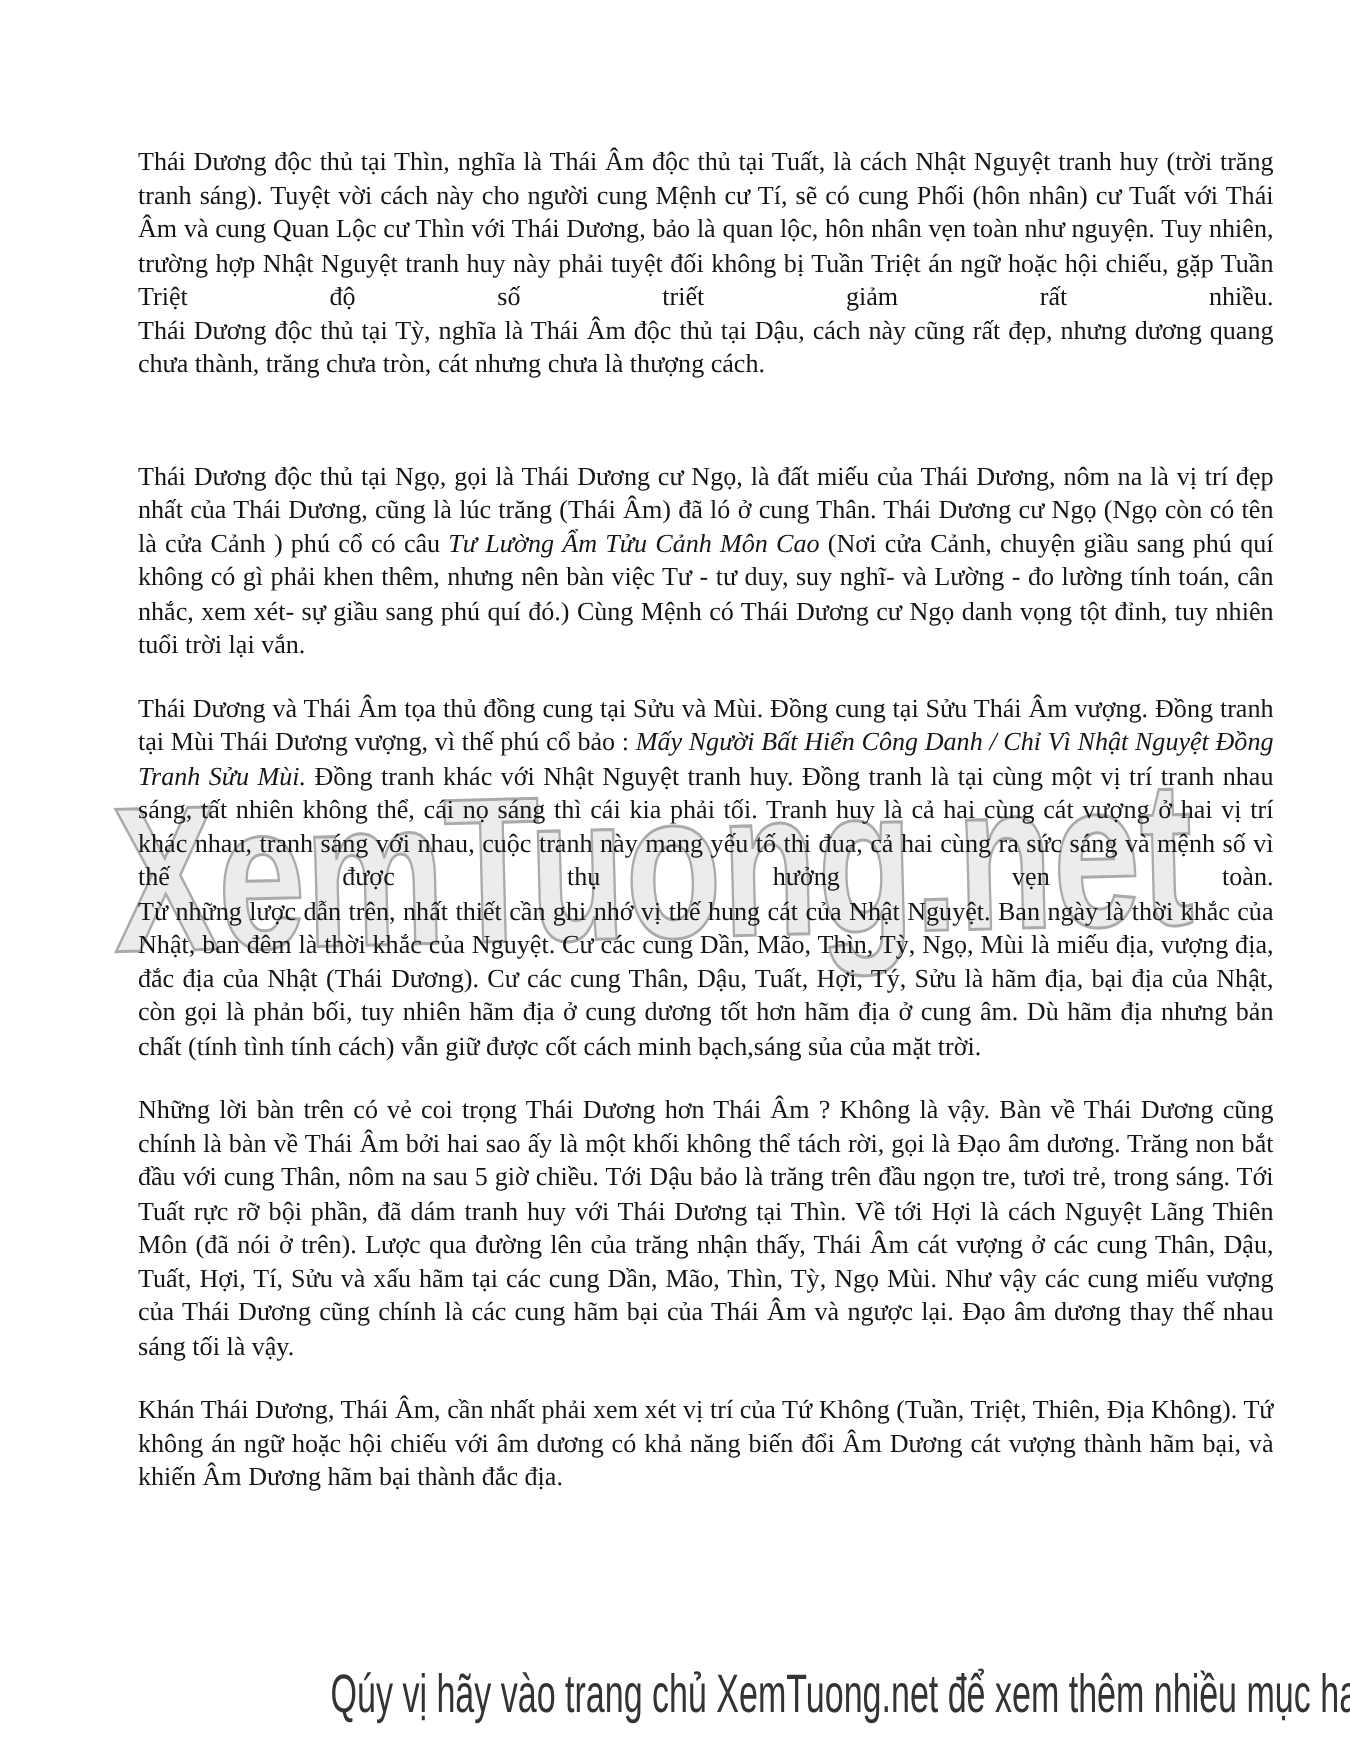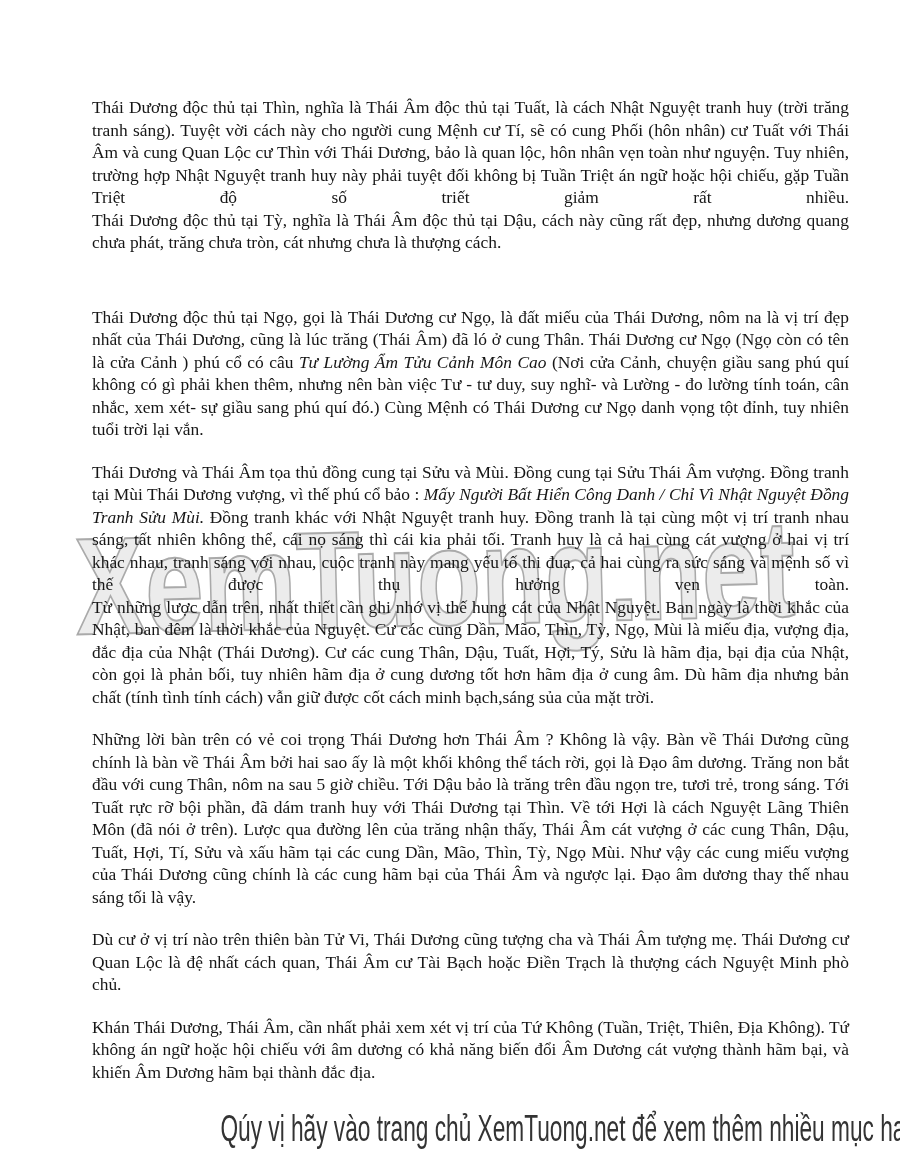--- a/index.html
+++ b/index.html
@@ -79,36 +79,33 @@
 <div class="watermark-wrap">
   <svg viewBox="0 0 770 240" xmlns="http://www.w3.org/2000/svg">
     <text class="wm-text" x="20" y="170" font-size="138" textLength="720" lengthAdjust="spacingAndGlyphs">XemTuong.net</text>
   </svg>
 </div>
 
 <div class="text-block">
   <div>
       <div class="para">
         <p class="seg jlast"><span>Thái Dương độc thủ tại Thìn, nghĩa là Thái Âm độc thủ tại Tuất, là cách Nhật Nguyệt tranh huy (trời trăng tranh sáng). Tuyệt vời cách này cho người cung Mệnh cư Tí, sẽ có cung Phối (hôn nhân) cư Tuất với Thái Âm và cung Quan Lộc cư Thìn với Thái Dương, bảo là quan lộc, hôn nhân vẹn toàn như nguyện. Tuy nhiên, trường hợp Nhật Nguyệt tranh huy này phải tuyệt đối không bị Tuần Triệt án ngữ hoặc hội chiếu, gặp Tuần Triệt độ số triết giảm rất nhiều.</span></p>
-        <p class="seg"><span>Thái Dương độc thủ tại Tỳ, nghĩa là Thái Âm độc thủ tại Dậu, cách này cũng rất đẹp, nhưng dương quang chưa phát, trăng chưa tròn, cát nhưng chưa là thượng cách.</span></p>
+        <p class="seg"><span>Thái Dương độc thủ tại Tỳ, nghĩa là Thái Âm độc thủ tại Dậu, cách này cũng rất đẹp, nhưng dương quang chưa thành, trăng chưa tròn, cát nhưng chưa là thượng cách.</span></p>
       </div>
       <div class="para">
         <p class="seg"><span>Thái Dương độc thủ tại Ngọ, gọi là Thái Dương cư Ngọ, là đất miếu của Thái Dương, nôm na là vị trí đẹp nhất của Thái Dương, cũng là lúc trăng (Thái Âm) đã ló ở cung Thân. Thái Dương cư Ngọ (Ngọ còn có tên là cửa Cảnh ) phú cổ có câu </span><span class="it">Tư Lường Ẩm Tửu Cảnh Môn Cao</span><span> (Nơi cửa Cảnh, chuyện giầu sang phú quí không có gì phải khen thêm, nhưng nên bàn việc Tư - tư duy, suy nghĩ- và Lường - đo lường tính toán, cân nhắc, xem xét- sự giầu sang phú quí đó.) Cùng Mệnh có Thái Dương cư Ngọ danh vọng tột đỉnh, tuy nhiên tuổi trời lại vắn.</span></p>
       </div>
       <div class="para">
         <p class="seg jlast"><span>Thái Dương và Thái Âm tọa thủ đồng cung tại Sửu và Mùi. Đồng cung tại Sửu Thái Âm vượng. Đồng tranh tại Mùi Thái Dương vượng, vì thế phú cổ bảo : </span><span class="it">Mấy Người Bất Hiển Công Danh / Chỉ Vì Nhật Nguyệt Đồng Tranh Sửu Mùi.</span><span> Đồng tranh khác với Nhật Nguyệt tranh huy. Đồng tranh là tại cùng một vị trí tranh nhau sáng, tất nhiên không thể, cái nọ sáng thì cái kia phải tối. Tranh huy là cả hai cùng cát vượng ở hai vị trí khác nhau, tranh sáng với nhau, cuộc tranh này mang yếu tố thi đua, cả hai cùng ra sức sáng và mệnh số vì thế được thụ hưởng vẹn toàn.</span></p>
         <p class="seg"><span>Từ những lược dẫn trên, nhất thiết cần ghi nhớ vị thế hung cát của Nhật Nguyệt. Ban ngày là thời khắc của Nhật, ban đêm là thời khắc của Nguyệt. Cư các cung Dần, Mão, Thìn, Tỳ, Ngọ, Mùi là miếu địa, vượng địa, đắc địa của Nhật (Thái Dương). Cư các cung Thân, Dậu, Tuất, Hợi, Tý, Sửu là hãm địa, bại địa của Nhật, còn gọi là phản bối, tuy nhiên hãm địa ở cung dương tốt hơn hãm địa ở cung âm. Dù hãm địa nhưng bản chất (tính tình tính cách) vẫn giữ được cốt cách minh bạch,sáng sủa của mặt trời.</span></p>
       </div>
       <div class="para">
         <p class="seg"><span>Những lời bàn trên có vẻ coi trọng Thái Dương hơn Thái Âm ? Không là vậy. Bàn về Thái Dương cũng chính là bàn về Thái Âm bởi hai sao ấy là một khối không thể tách rời, gọi là Đạo âm dương. Trăng non bắt đầu với cung Thân, nôm na sau 5 giờ chiều. Tới Dậu bảo là trăng trên đầu ngọn tre, tươi trẻ, trong sáng. Tới Tuất rực rỡ bội phần, đã dám tranh huy với Thái Dương tại Thìn. Về tới Hợi là cách Nguyệt Lãng Thiên Môn (đã nói ở trên). Lược qua đường lên của trăng nhận thấy, Thái Âm cát vượng ở các cung Thân, Dậu, Tuất, Hợi, Tí, Sửu và xấu hãm tại các cung Dần, Mão, Thìn, Tỳ, Ngọ Mùi. Như vậy các cung miếu vượng của Thái Dương cũng chính là các cung hãm bại của Thái Âm và ngược lại. Đạo âm dương thay thế nhau sáng tối là vậy.</span></p>
       </div>
       <div class="para">
-        <p class="seg"><span>Dù cư ở vị trí nào trên thiên bàn Tử Vi, Thái Dương cũng tượng cha và Thái Âm tượng mẹ. Thái Dương cư Quan Lộc là đệ nhất cách quan, Thái Âm cư Tài Bạch hoặc Điền Trạch là thượng cách Nguyệt Minh phò chủ.</span></p>
-      </div>
-      <div class="para">
         <p class="seg"><span>Khán Thái Dương, Thái Âm, cần nhất phải xem xét vị trí của Tứ Không (Tuần, Triệt, Thiên, Địa Không). Tứ không án ngữ hoặc hội chiếu với âm dương có khả năng biến đổi Âm Dương cát vượng thành hãm bại, và khiến Âm Dương hãm bại thành đắc địa.</span></p>
       </div>
     </div>
 </div>
 
 <div class="footer">
   <span class="footer-text">Qúy vị hãy vào trang chủ XemTuong.net để xem thêm nhiều mục hay khác</span>
 </div>
 
 </body></html>

